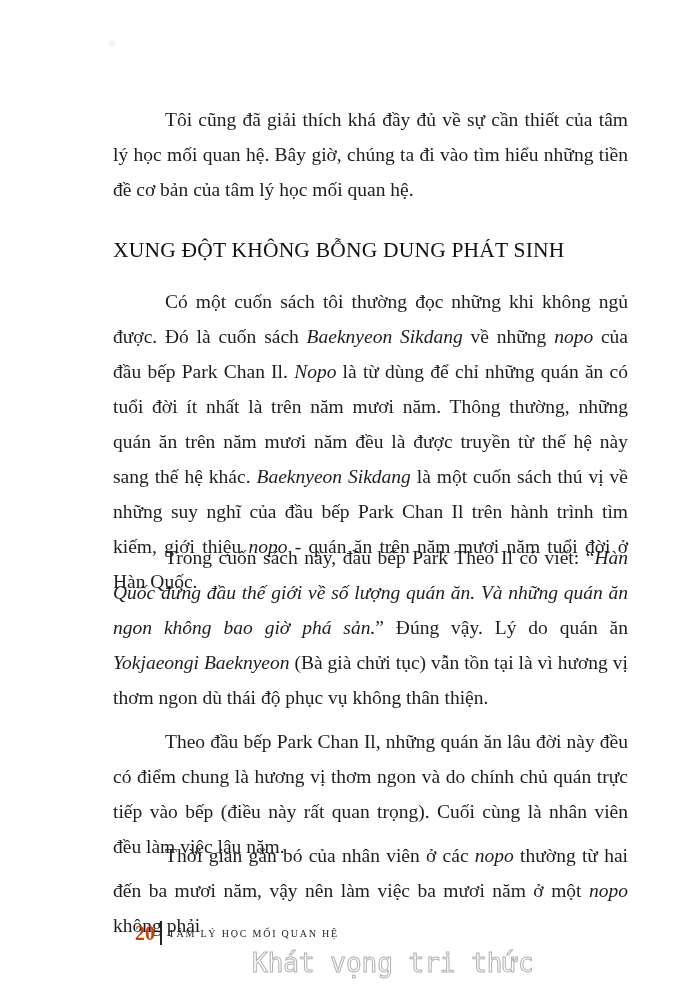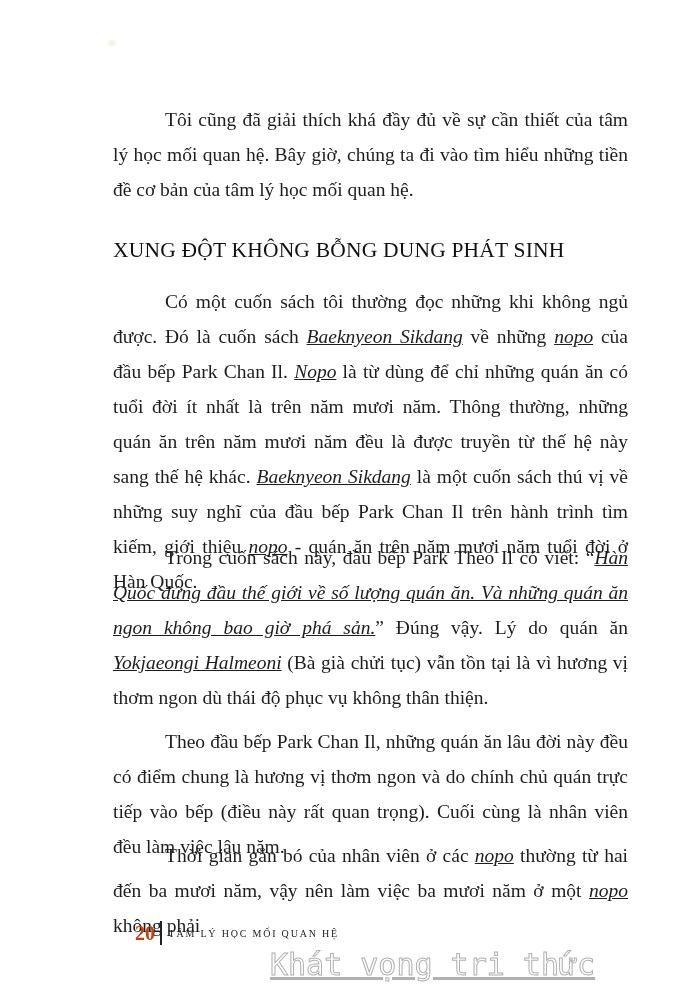--- a/index.html
+++ b/index.html
@@ -8,50 +8,50 @@
   .page { position: absolute; left: 0; top: 0; width: 700px; height: 1002px; padding-left: 36px; }
   .text-block { position: absolute; left: 113px; width: 515px; }
   .para { font-size: 19.5px; line-height: 35px; text-align: justify; text-indent: 52px; margin: 0; }
   .p1 { top: 102px; }
   .heading { position: absolute; left: 113px; width: 515px; top: 238px; font-size: 21.5px;
              letter-spacing: 0.2px; margin: 0; font-weight: normal; color: #111; }
   .p2 { top: 284px; }
   .p3 { top: 540px; }
   .p4 { top: 724px; }
   .p5 { top: 838px; }
-  i { font-style: italic; text-decoration: underline; }
+  i { font-style: italic; }
   .footer { position: absolute; left: 135px; top: 921px; display: flex; align-items: center; }
   .page-num { font-size: 20px; font-weight: bold; color: #c2410c; }
   .footer-bar { width: 1.5px; height: 24px; background: #222; margin: 0 7px 0 5px; }
   .running-title { font-size: 10px; letter-spacing: 1.8px; color: #222; }
   .watermark-main { position: absolute; left: 130px; top: 868px; font-family: "DejaVu Sans", sans-serif;
                     font-size: 104px; line-height: 1; color: transparent; -webkit-text-stroke: 1.3px #b4b4b4;
                     letter-spacing: -2px; pointer-events: none; }
-  .watermark-sub { position: absolute; left: 270px; top: 950px; font-family: "DejaVu Sans Mono", monospace;
-                   font-size: 30px; line-height: 1; color: transparent; -webkit-text-stroke: 1px #b0b0b0;
-                   pointer-events: none; text-decoration: underline; }
+  .watermark-sub { position: absolute; left: 252px; top: 950px; font-family: "DejaVu Sans Mono", monospace;
+                   font-size: 26px; line-height: 1; color: transparent; -webkit-text-stroke: 1px #b0b0b0;
+                   pointer-events: none; }
   .speck { position: absolute; left: 108px; top: 40px; width: 8px; height: 6px; border-radius: 50%;
            background: #f6f4e4; }
 </style>
 </head>
 <body>
 
 <div class="page">
   <div class="speck"></div>
 
   <p class="text-block para p1">Tôi cũng đã giải thích khá đầy đủ về sự cần thiết của tâm lý học mối quan hệ. Bây giờ, chúng ta đi vào tìm hiểu những tiền đề cơ bản của tâm lý học mối quan hệ.</p>
 
   <h2 class="heading">XUNG ĐỘT KHÔNG BỖNG DUNG PHÁT SINH</h2>
 
   <p class="text-block para p2">
     <span>Có một cuốn sách tôi thường đọc những khi không ngủ được. Đó là cuốn sách </span><i>Baeknyeon Sikdang</i><span> về những </span><i>nopo</i><span> của đầu bếp Park Chan Il. </span><i>Nopo</i><span> là từ dùng để chỉ những quán ăn có tuổi đời ít nhất là trên năm mươi năm. Thông thường, những quán ăn trên năm mươi năm đều là được truyền từ thế hệ này sang thế hệ khác. </span><i>Baeknyeon Sikdang</i><span> là một cuốn sách thú vị về những suy nghĩ của đầu bếp Park Chan Il trên hành trình tìm kiếm, giới thiệu </span><i>nopo</i><span> - quán ăn trên năm mươi năm tuổi đời ở Hàn Quốc.</span>
   </p>
 
   <p class="text-block para p3">
-    <span>Trong cuốn sách này, đầu bếp Park Theo Il có viết: “</span><i>Hàn Quốc đứng đầu thế giới về số lượng quán ăn. Và những quán ăn ngon không bao giờ phá sản.</i><span>” Đúng vậy. Lý do quán ăn </span><i>Yokjaeongi Halmeoni</i><span> (Bà già chửi tục) vẫn tồn tại là vì hương vị thơm ngon dù thái độ phục vụ không thân thiện.</span>
+    <span>Trong cuốn sách này, đầu bếp Park Theo Il có viết: “</span><i>Hàn Quốc đứng đầu thế giới về số lượng quán ăn. Và những quán ăn ngon không bao giờ phá sản.</i><span>” Đúng vậy. Lý do quán ăn </span><i>Yokjaeongi Baeknyeon</i><span> (Bà già chửi tục) vẫn tồn tại là vì hương vị thơm ngon dù thái độ phục vụ không thân thiện.</span>
   </p>
 
   <p class="text-block para p4">Theo đầu bếp Park Chan Il, những quán ăn lâu đời này đều có điểm chung là hương vị thơm ngon và do chính chủ quán trực tiếp vào bếp (điều này rất quan trọng). Cuối cùng là nhân viên đều làm việc lâu năm.</p>
 
   <p class="text-block para p5">
     <span>Thời gian gắn bó của nhân viên ở các </span><i>nopo</i><span> thường từ hai đến ba mươi năm, vậy nên làm việc ba mươi năm ở một </span><i>nopo</i><span> không phải</span>
   </p>
 
   <div class="footer">
     <span class="page-num">20</span>

